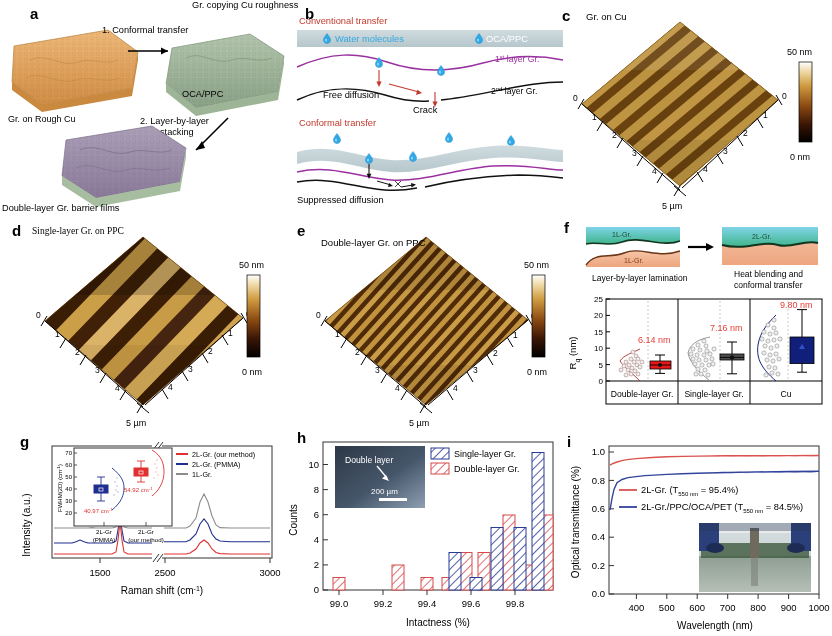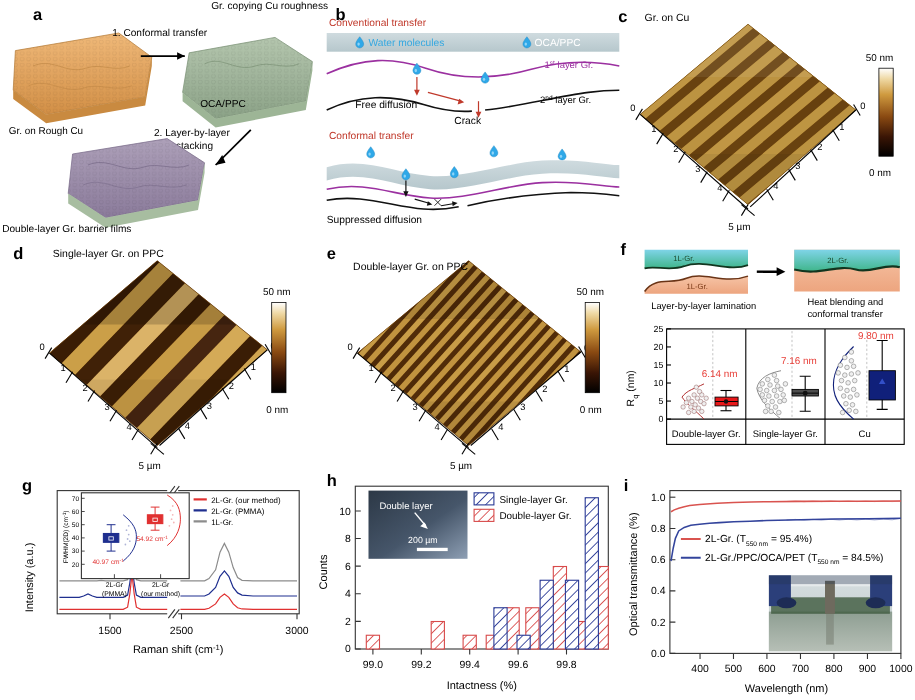--- a/index.html
+++ b/index.html
@@ -264,21 +264,21 @@
     <text x="100" y="209" font-size="9">5 µm</text>
 
     <rect x="237" y="62" width="13" height="80" fill="url(#cbar)" stroke="#000" stroke-width="0.7"></rect>
     <text x="225" y="55" font-size="9">50 nm</text>
     <text x="228" y="160" font-size="9">0 nm</text>
   </svg>
 </div>
 
 <div class="panel" style="left:0;top:215px;width:282px;height:215px;">
   <div class="plabel" style="position:absolute;left:12px;top:8px;">d</div>
-  <div class="ttl" style="position:absolute;left:48px;top:11px;">Single-layer Gr. on PPC</div>
+  <div class="ttl" style="position:absolute;left:32px;top:11px;font-family:Liberation Serif, serif;">Single-layer Gr. on PPC</div>
   <svg width="282" height="215" viewBox="0 0 282 215">
     <defs>
           <clipPath id="dmD">
             <path d="M143,22 L243,103 L143,190 L45,106 Z"></path>
           </clipPath>
         </defs>
     <g>
       <path d="M143,22 L243,103 L143,190 L45,106 Z" fill="#7c4b13"></path>
       <g clip-path="url(#dmD)">
         <g transform="rotate(-46 143 106)">

